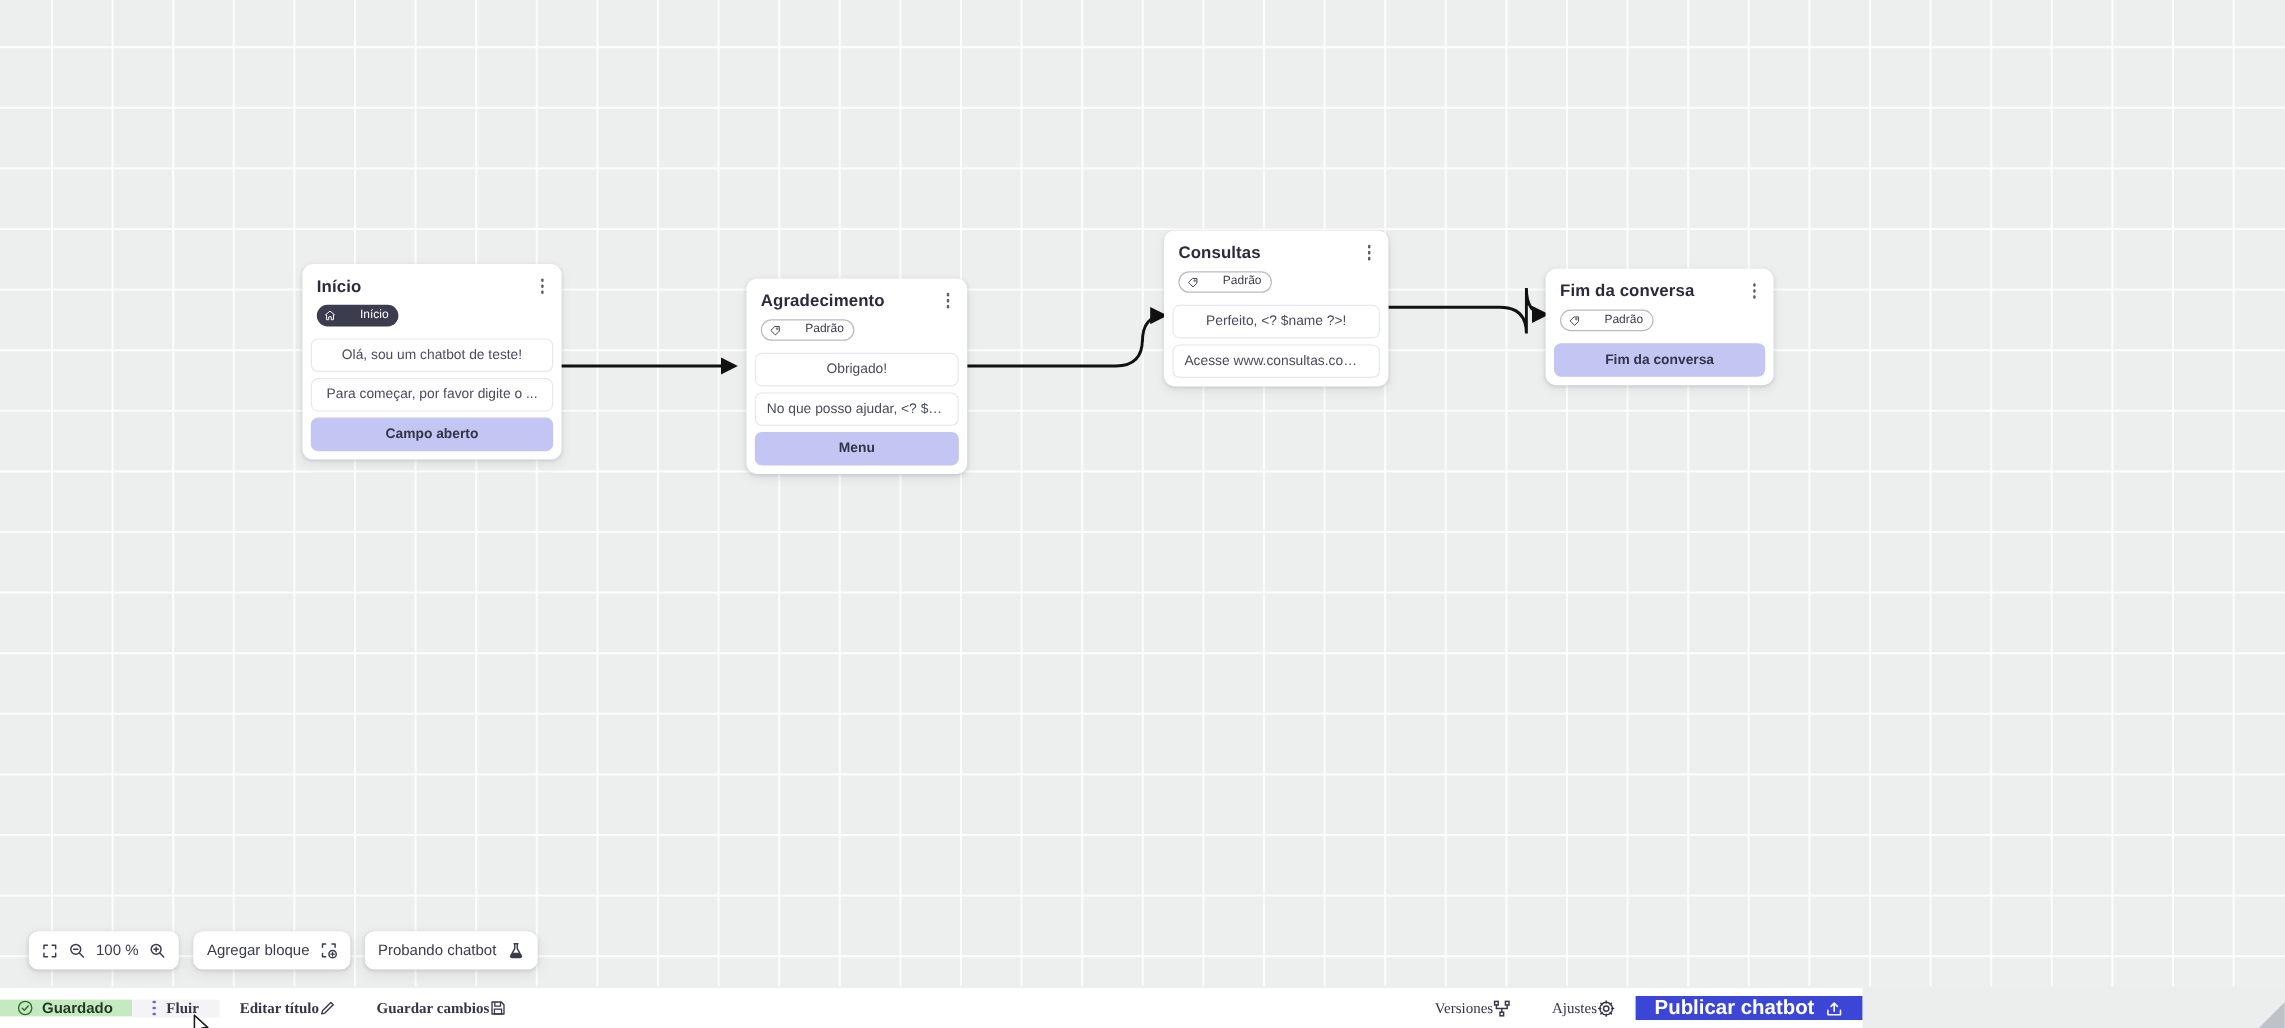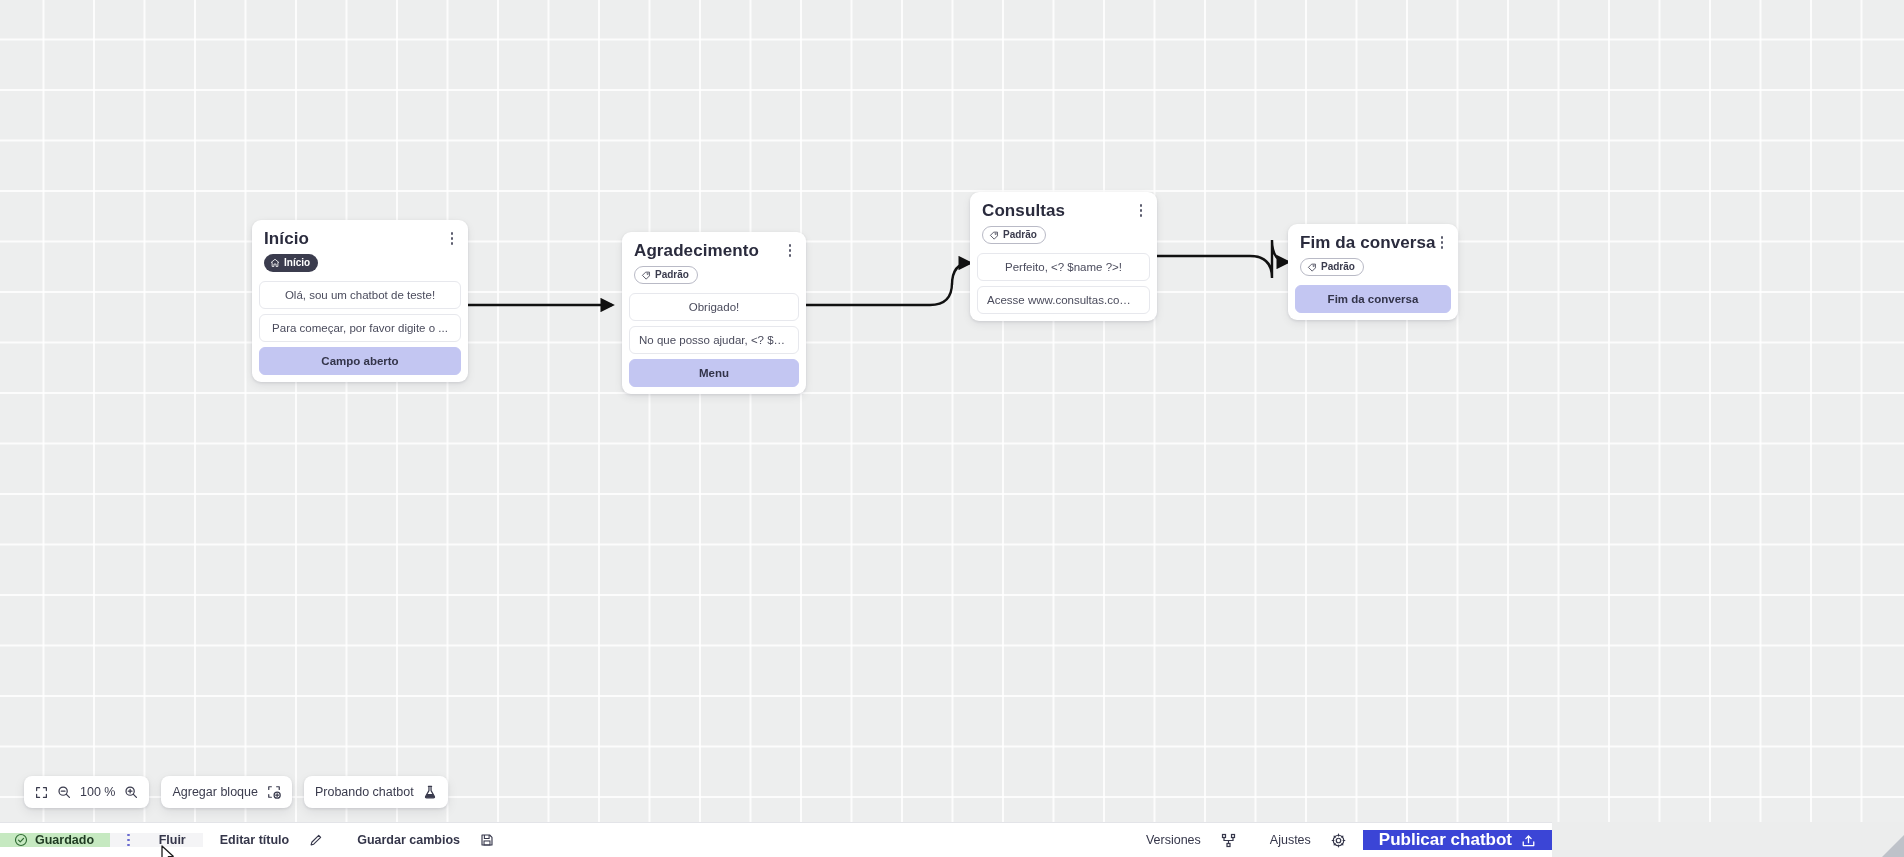--- a/index.html
+++ b/index.html
@@ -31,21 +31,21 @@
     border-radius: 9px;
     box-shadow: 0 1px 3px rgba(20,20,43,0.10), 0 3px 10px rgba(20,20,43,0.07);
     padding: 0 0 7px 0;
     z-index: 5;
   }
   .node-head {
     padding: 11px 12px 9px 12px;
     position: relative;
   }
   .node-title {
-    font-size: 17px;
+    font-size: 14px;
     font-weight: 700;
     color: #2a2b3d;
     letter-spacing: 0.1px;
     line-height: 15px;
   }
   .kebab {
     position: absolute;
     right: 9px; top: 10px;
     width: 14px; height: 17px;
     display: flex; flex-direction: column;
@@ -56,26 +56,26 @@
   .kebab i {
     display: block;
     width: 2.6px; height: 2.6px;
     border-radius: 50%;
     background: #5b5c6e;
   }
   .badge-row { margin-top: 8px; }
   .badge {
     display: inline-flex;
     align-items: center;
-    gap: 4px;
+    gap: 20px;
     height: 18px;
     padding: 0 8px 0 6px;
     border-radius: 10px;
     font-size: 10px;
-    font-weight: 700;
+    font-weight: 400;
     line-height: 1;
   }
   .badge-dark {
     background: #3b3c4e;
     color: #ffffff;
   }
   .badge-outline {
     background: #ffffff;
     color: #3b3c4e;
     border: 1px solid #b9bac6;
@@ -156,26 +156,27 @@
     background: #c6e9c1;
     color: #1f3a22;
     display: flex; align-items: center;
     gap: 7px;
     padding: 0 16px 0 14px;
     font-weight: 700;
     font-size: 12.5px;
   }
   .sb-item {
     display: flex; align-items: center;
-    gap: 20px;
+    gap: 0;
     padding: 0 17px;
     color: #35364a;
     font-weight: 700;
     cursor: pointer;
     position: relative;
+    font-family: Liberation Serif, serif;
   }
   .sb-item.flow-active {
     background: #f4f4f6;
     font-weight: 700;
   }
   .sb-kebab {
     display: flex; flex-direction: column;
     gap: 2.5px;
     padding: 0 9px 0 11px;
     align-items: center;
@@ -301,21 +302,21 @@
           <span>Padrão</span>
         </span>
       </div>
     </div>
     <div class="rows">
       <div class="row">Perfeito, &lt;? $name ?&gt;!</div>
       <div class="row">Acesse www.consultas.com par...</div>
     </div>
   </div>
 
-  <div class="node" style="left:1288px; top:224px; width:170px;">
+  <div class="node" style="left:1288px; top:224px; width:190px;">
     <div class="node-head">
       <div class="node-title">Fim da conversa</div>
       <div class="kebab">
           <i></i>
           <i></i>
           <i></i>
         </div>
       <div class="badge-row">
         <span class="badge badge-outline">
           <svg width="10" height="10" viewBox="0 0 16 16">

